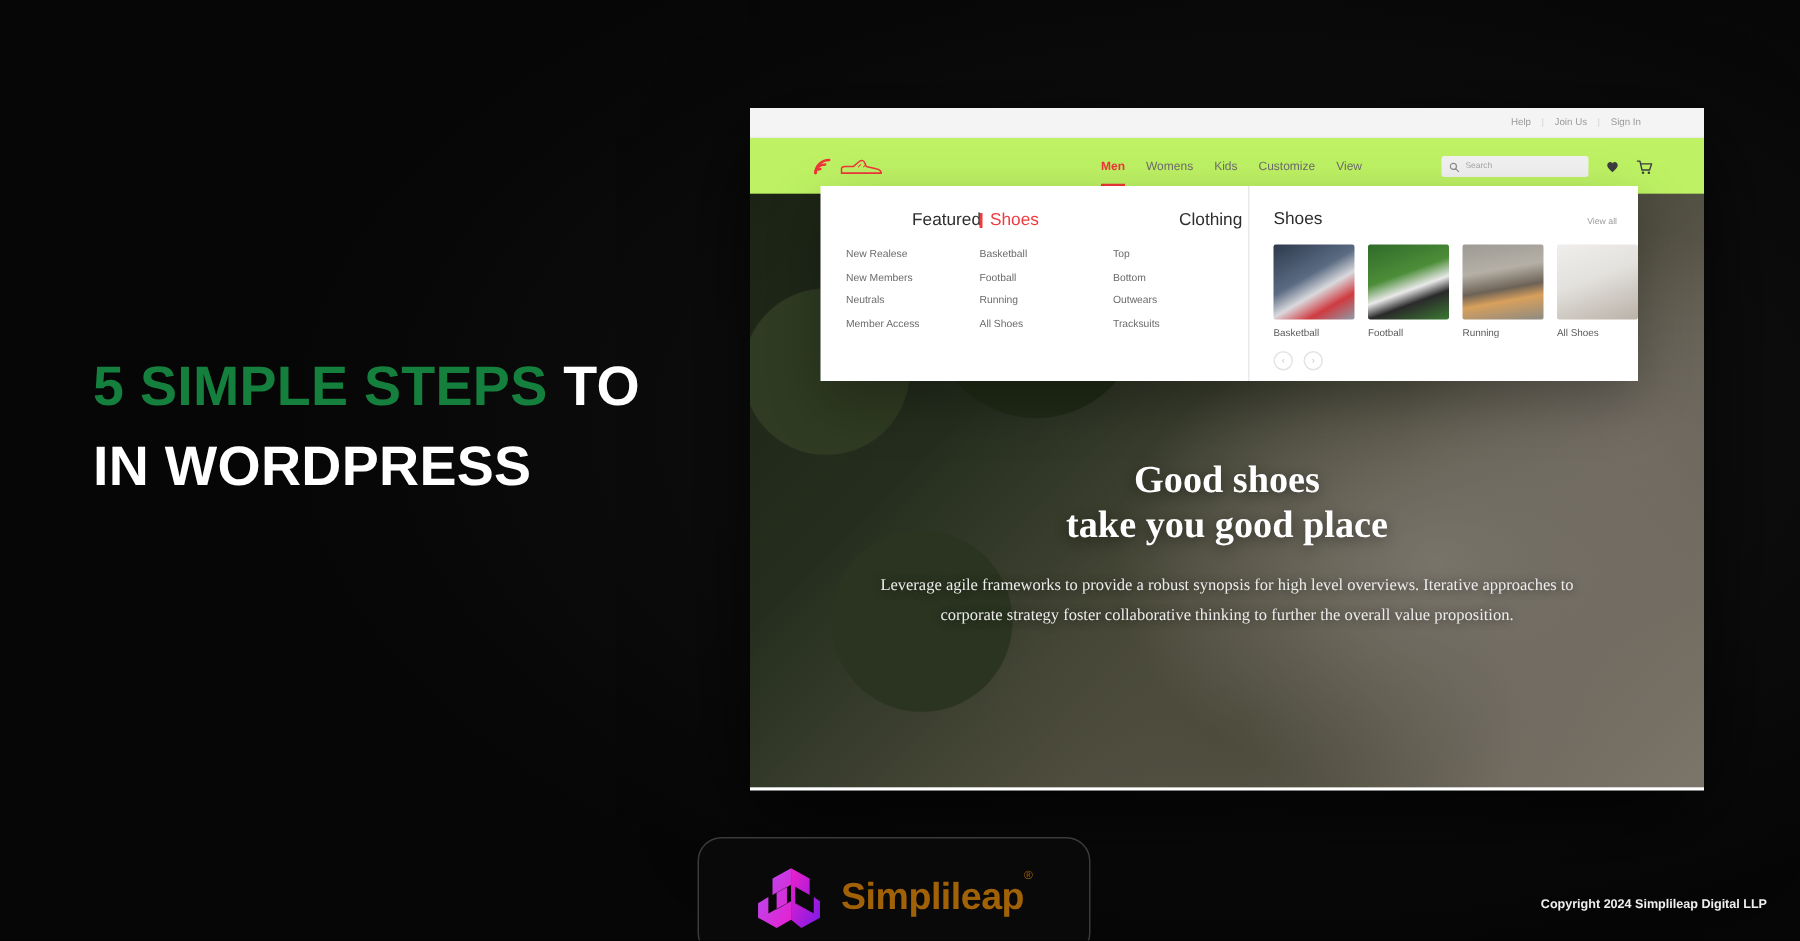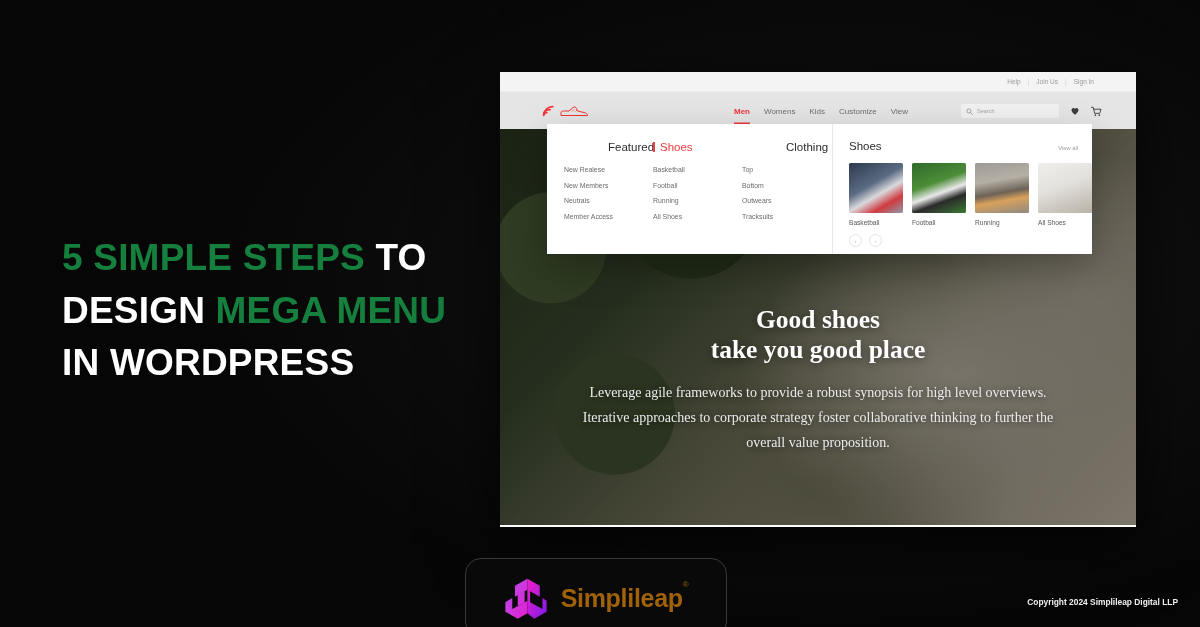--- a/index.html
+++ b/index.html
@@ -31,21 +31,21 @@
     box-shadow:0 18px 60px rgba(0,0,0,.75);
   }
 
   
   .utilbar{height:19px;background:#f4f4f4;border-bottom:1px solid #ececec;
     display:flex;align-items:center;justify-content:flex-end;padding-right:35px;}
   .utilbar a{color:#9a9a9a;font-size:6.5px;text-decoration:none;padding:0 7px;}
   .utilbar .sep{color:#d3d3d3;font-size:6.5px;}
 
   
-  .navbar{height:38px;background:#e5e5e5;display:flex;align-items:center;position:relative;text-decoration:underline;}
+  .navbar{height:38px;background:#bef264;display:flex;align-items:center;position:relative;text-decoration:underline;}
   .brand{position:absolute;left:42px;top:50%;transform:translateY(-50%);
     display:flex;align-items:center;gap:4px;}
   .navlinks{position:absolute;left:234px;top:50%;transform:translateY(-50%);
     display:flex;align-items:center;gap:14px;}
   .navlinks a{font-size:8px;color:#6d6d6d;text-decoration:none;position:relative;}
   .navlinks a.active{color:#f0353a;font-weight:bold;}
   .navlinks a.active:after{content:"";position:absolute;left:0;right:0;bottom:-9px;
     height:1.6px;background:#f0353a;}
   .navtools{position:absolute;right:34px;top:50%;transform:translateY(-50%);
     display:flex;align-items:center;gap:11px;}
@@ -63,21 +63,21 @@
       radial-gradient(circle at 30% 20%, #2c3a1e 0 70px, rgba(0,0,0,0) 71px),
       radial-gradient(ellipse 300px 220px at 72% 62%, #b3aa9c, rgba(0,0,0,0) 72%),
       radial-gradient(ellipse 200px 180px at 92% 40%, #a79d8f, rgba(0,0,0,0) 75%),
       radial-gradient(ellipse 240px 200px at 52% 88%, #6d6b55, rgba(0,0,0,0) 75%),
       linear-gradient(135deg,#24301b 0%,#35412a 28%,#6c6a54 55%,#9c9283 78%,#b8ac9c 100%);
   }
   .hero-shade{position:absolute;inset:0;background:rgba(10,12,8,.34);}
   .hero-txt{position:absolute;left:0;right:0;top:176px;text-align:center;padding:0 70px;font-family:Liberation Serif, serif;}
   .hero-h1{font-size:25.5px;font-weight:bold;color:#fff;line-height:1.18;
     text-shadow:0 2px 9px rgba(0,0,0,.45);}
-  .hero-p{margin-top:16px;font-size:14px;line-height:1.78;color:#ececec;
+  .hero-p{margin-top:16px;font-size:11px;line-height:1.78;color:#ececec;
     text-shadow:0 1px 6px rgba(0,0,0,.5);}
 
   
   .mega{
     position:absolute;left:547px;top:124px;width:545px;height:130px;
     background:#ffffff;display:flex;z-index:6;
     box-shadow:0 14px 34px rgba(0,0,0,.28);
   }
   .mega-left{width:287px;display:flex;padding:17px 0 0 17px;box-sizing:border-box;}
   .mcol{width:89px;}
@@ -124,24 +124,20 @@
 
 <div class="stage">
   <div class="vignette"></div>
 
   <div class="headline">
     <div>
       <span class="hl-green">5 SIMPLE STEPS</span>
       <span>TO</span>
     </div>
     <div>
-      <span>DESIGN</span>
-      <span class="hl-green">MEGA MENU</span>
-    </div>
-    <div>
       <span>IN WORDPRESS</span>
     </div>
   </div>
 
   <div class="mockup">
 
     <div class="utilbar">
       <a href="#">Help</a>
       <span class="sep">|</span>
       <a href="#">Join Us</a>

